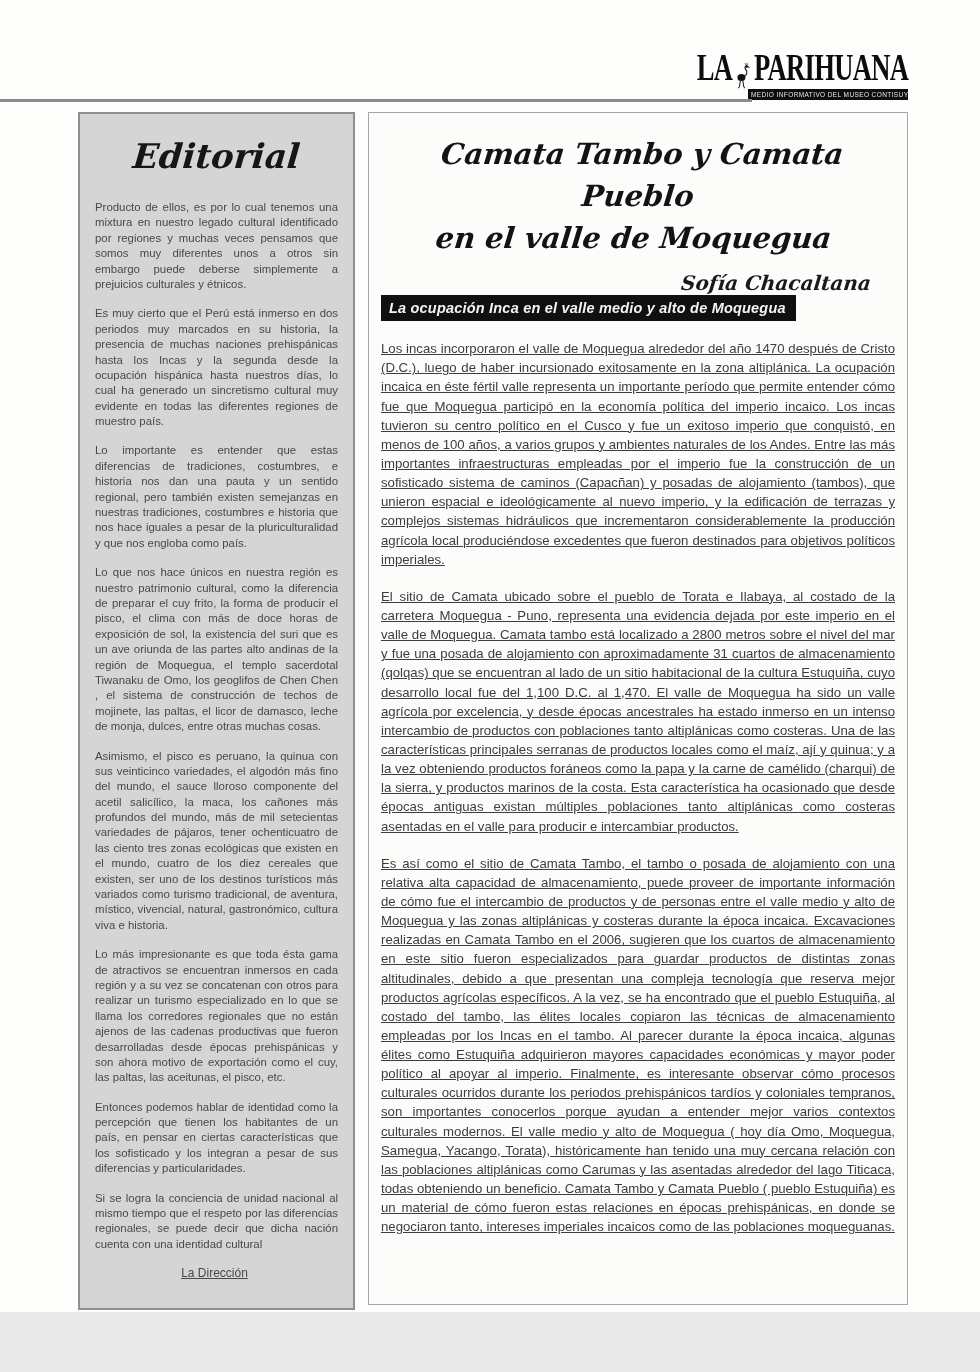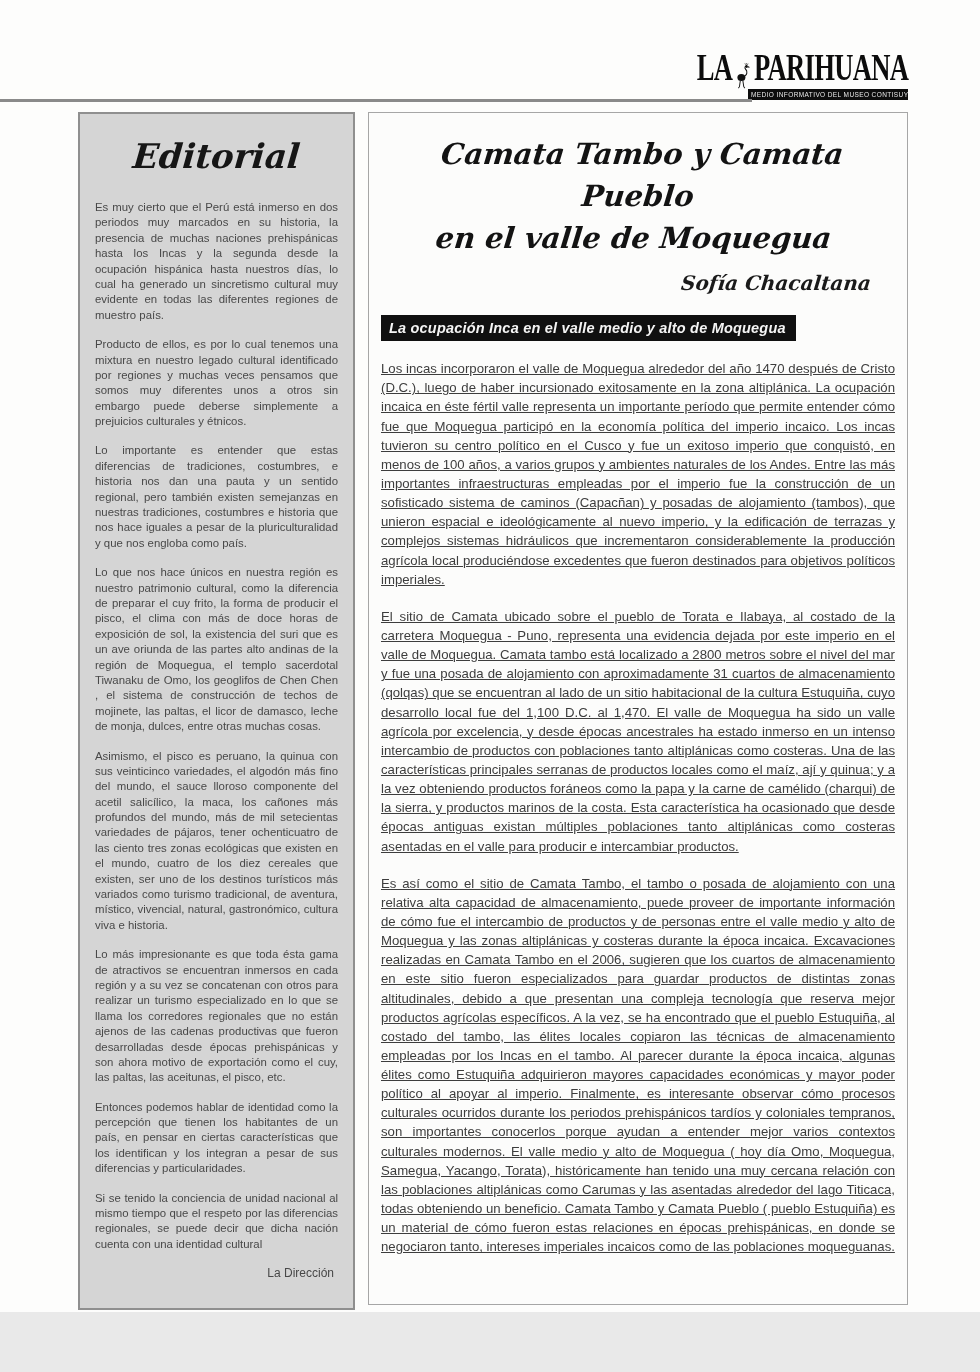--- a/index.html
+++ b/index.html
@@ -36,39 +36,39 @@
   .script { font-family:"DejaVu Serif", serif; font-style:italic; }
   .editorial-heading {
     text-align:center; font-size:34px; font-weight:600; color:#161616;
     transform:skewX(-5deg); margin:6px 0 24px 0;
   }
   .editorial p {
     font-size:11.4px; line-height:1.35; color:#484848;
     text-align:justify; margin-bottom:14px;
   }
   .editorial-signature {
-    text-align:right; font-size:12px; color:#484848; padding-right:4px; margin-top:4px;
+    text-align:center; font-size:12px; color:#484848; padding-right:4px; margin-top:4px;text-decoration:underline;
   }
 
   
   .article {
     position:absolute; left:368px; top:112px; width:540px; height:1193px;
     background:#fcfcfb; border:1px solid #a6a6a6; padding:16px 12px 10px 12px;
     overflow:hidden;
   }
   .article-title {
     text-align:center; font-size:29px; line-height:1.45; font-weight:600;
     color:#131313; transform:skewX(-6deg); margin-top:4px;
   }
   .article-author {
     text-align:right; font-size:20px; font-weight:600; color:#1a1a1a;
     transform:skewX(-6deg); margin:12px 24px 0 0;
   }
   .section-bar {
-    margin-top:20px; width:fit-content; background:#101010; color:#f4f4f4;
+    width:fit-content; background:#101010; color:#f4f4f4;
     font-weight:700; font-style:italic; font-size:14.5px;
     padding:5px 10px 5px 8px; letter-spacing:0.2px;
   }
   .article p.body {
     font-size:13.2px; line-height:1.45; color:#3d3d3d;
     text-align:justify; margin-top:18px;text-decoration:underline;
   }
   .article-subheading {
     margin-top:22px; font-weight:700; font-style:italic;
     font-size:16.5px; color:#1e1e1e; letter-spacing:0.2px;
@@ -106,28 +106,28 @@
         </svg>
       </span>
       <span>PARIHUANA</span>
     </div>
     <div class="masthead-tagline">MEDIO INFORMATIVO DEL MUSEO CONTISUYO</div>
   </div>
   <div class="header-rule"></div>
 
   <div class="editorial">
     <div class="editorial-heading script">Editorial</div>
+    <p>Producto de ellos, es por lo cual tenemos una mixtura en nuestro legado cultural identificado por regiones y muchas veces pensamos que somos muy diferentes unos a otros sin embargo puede deberse simplemente a prejuicios culturales y étnicos.</p>
     <p>Es muy cierto que el Perú está inmerso en dos periodos muy marcados en su historia, la presencia de muchas naciones prehispánicas hasta los Incas y la segunda desde la ocupación hispánica hasta nuestros días, lo cual ha generado un sincretismo cultural muy evidente en todas las diferentes regiones de muestro país.</p>
-    <p>Producto de ellos, es por lo cual tenemos una mixtura en nuestro legado cultural identificado por regiones y muchas veces pensamos que somos muy diferentes unos a otros sin embargo puede deberse simplemente a prejuicios culturales y étnicos.</p>
     <p>Lo importante es entender que estas diferencias de tradiciones, costumbres, e historia nos dan una pauta y un sentido regional, pero también existen semejanzas en nuestras tradiciones, costumbres e historia que nos hace iguales a pesar de la pluriculturalidad y que nos engloba como país.</p>
     <p>Lo que nos hace únicos en nuestra región es nuestro patrimonio cultural, como la diferencia de preparar el cuy frito, la forma de producir el pisco, el clima con más de doce horas de exposición de sol, la existencia del suri que es un ave oriunda de las partes alto andinas de la región de Moquegua, el templo sacerdotal Tiwanaku de Omo, los geoglifos de Chen Chen , el sistema de construcción de techos de mojinete, las paltas, el licor de damasco, leche de monja, dulces, entre otras muchas cosas.</p>
     <p>Asimismo, el pisco es peruano, la quinua con sus veinticinco variedades, el algodón más fino del mundo, el sauce lloroso componente del acetil salicílico, la maca, los cañones más profundos del mundo, más de mil setecientas variedades de pájaros, tener ochenticuatro de las ciento tres zonas ecológicas que existen en el mundo, cuatro de los diez cereales que existen, ser uno de los destinos turísticos más variados como turismo tradicional, de aventura, místico, vivencial, natural, gastronómico, cultura viva e historia.</p>
     <p>Lo más impresionante es que toda ésta gama de atractivos se encuentran inmersos en cada región y a su vez se concatenan con otros para realizar un turismo especializado en lo que se llama los corredores regionales que no están ajenos de las cadenas productivas que fueron desarrolladas desde épocas prehispánicas y son ahora motivo de exportación como el cuy, las paltas, las aceitunas, el pisco, etc.</p>
-    <p>Entonces podemos hablar de identidad como la percepción que tienen los habitantes de un país, en pensar en ciertas características que los identifican y los integran a pesar de sus diferencias y particularidades.</p>
-    <p>Si se tenido la conciencia de unidad nacional al mismo tiempo que el respeto por las diferencias regionales, se puede decir que dicha nación cuenta con una identidad cultural</p>
+    <p>Entonces podemos hablar de identidad como la percepción que tienen los habitantes de un país, en pensar en ciertas características que los sofisticado y los integran a pesar de sus diferencias y particularidades.</p>
+    <p>Si se logra la conciencia de unidad nacional al mismo tiempo que el respeto por las diferencias regionales, se puede decir que dicha nación cuenta con una identidad cultural</p>
     <div class="editorial-signature">La Dirección</div>
   </div>
 
   <div class="article">
     <div class="article-title script">
       <div>Camata Tambo y Camata Pueblo</div>
       <div>en el valle de Moquegua</div>
     </div>
     <div class="article-author script">Sofía Chacaltana</div>
     <div class="section-bar">La ocupación Inca en el valle medio y alto de Moquegua</div>

